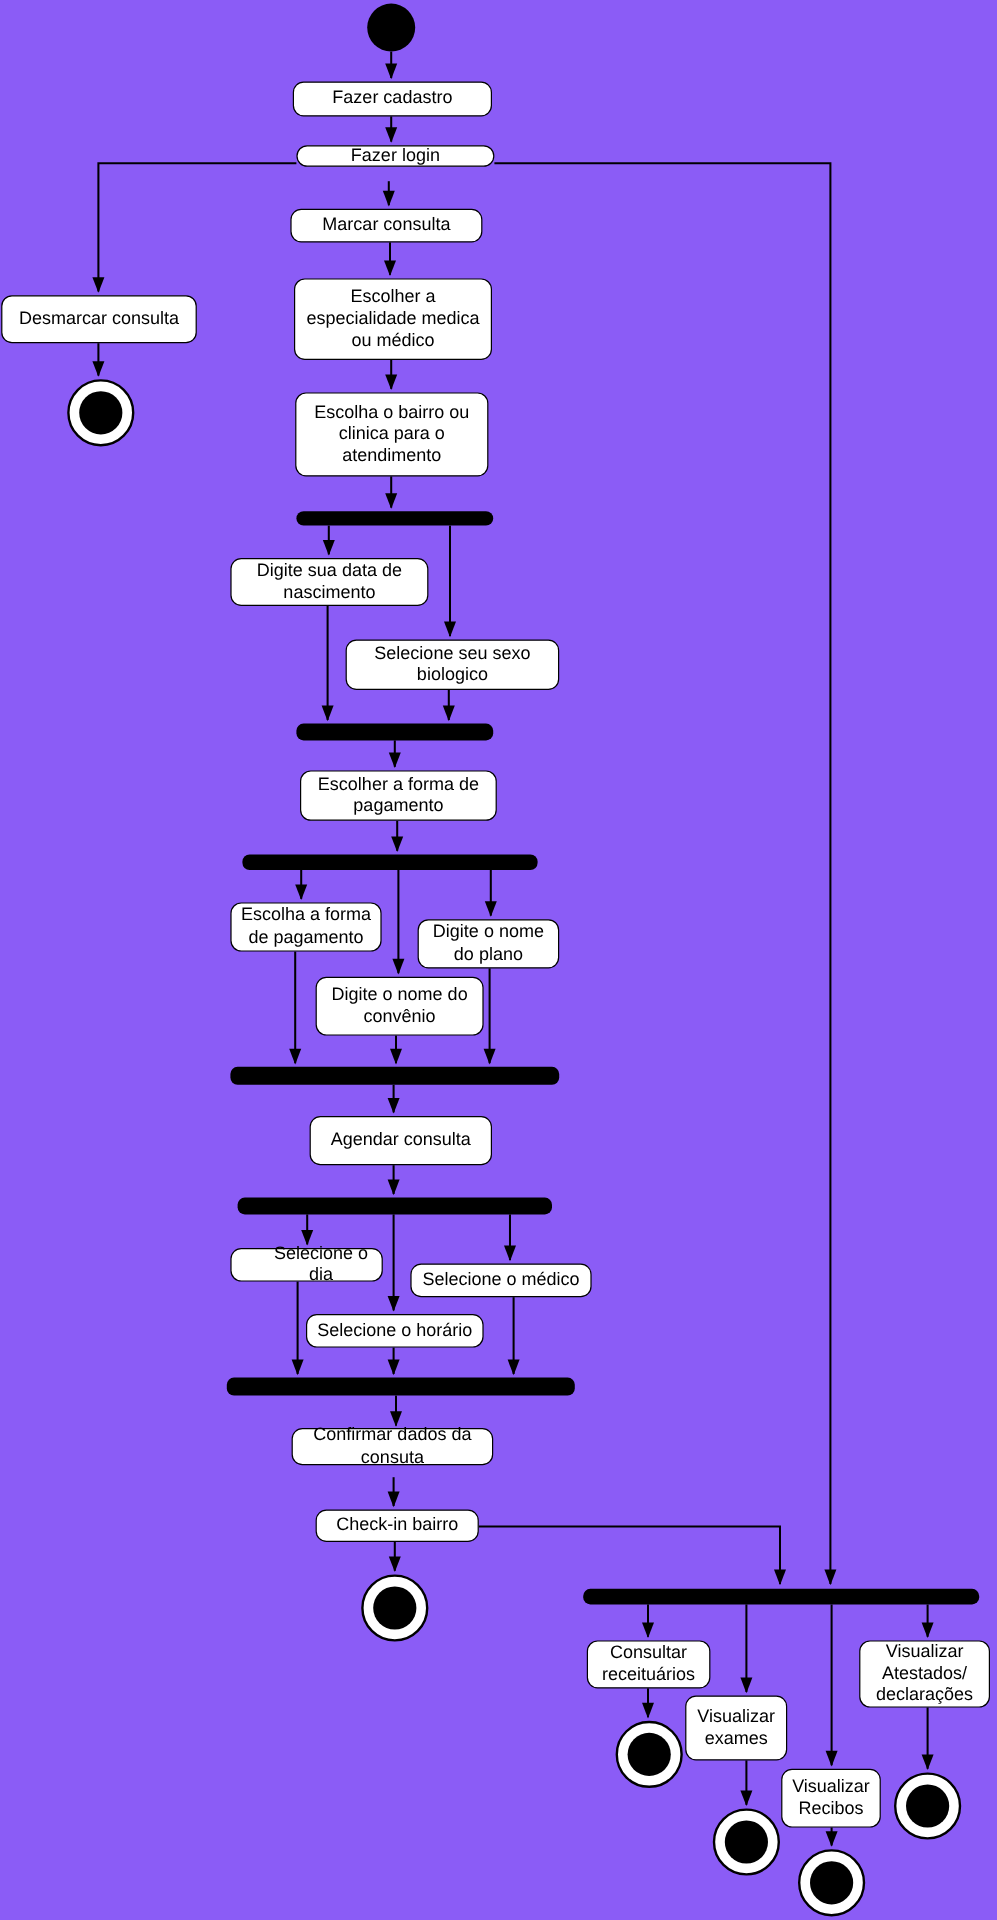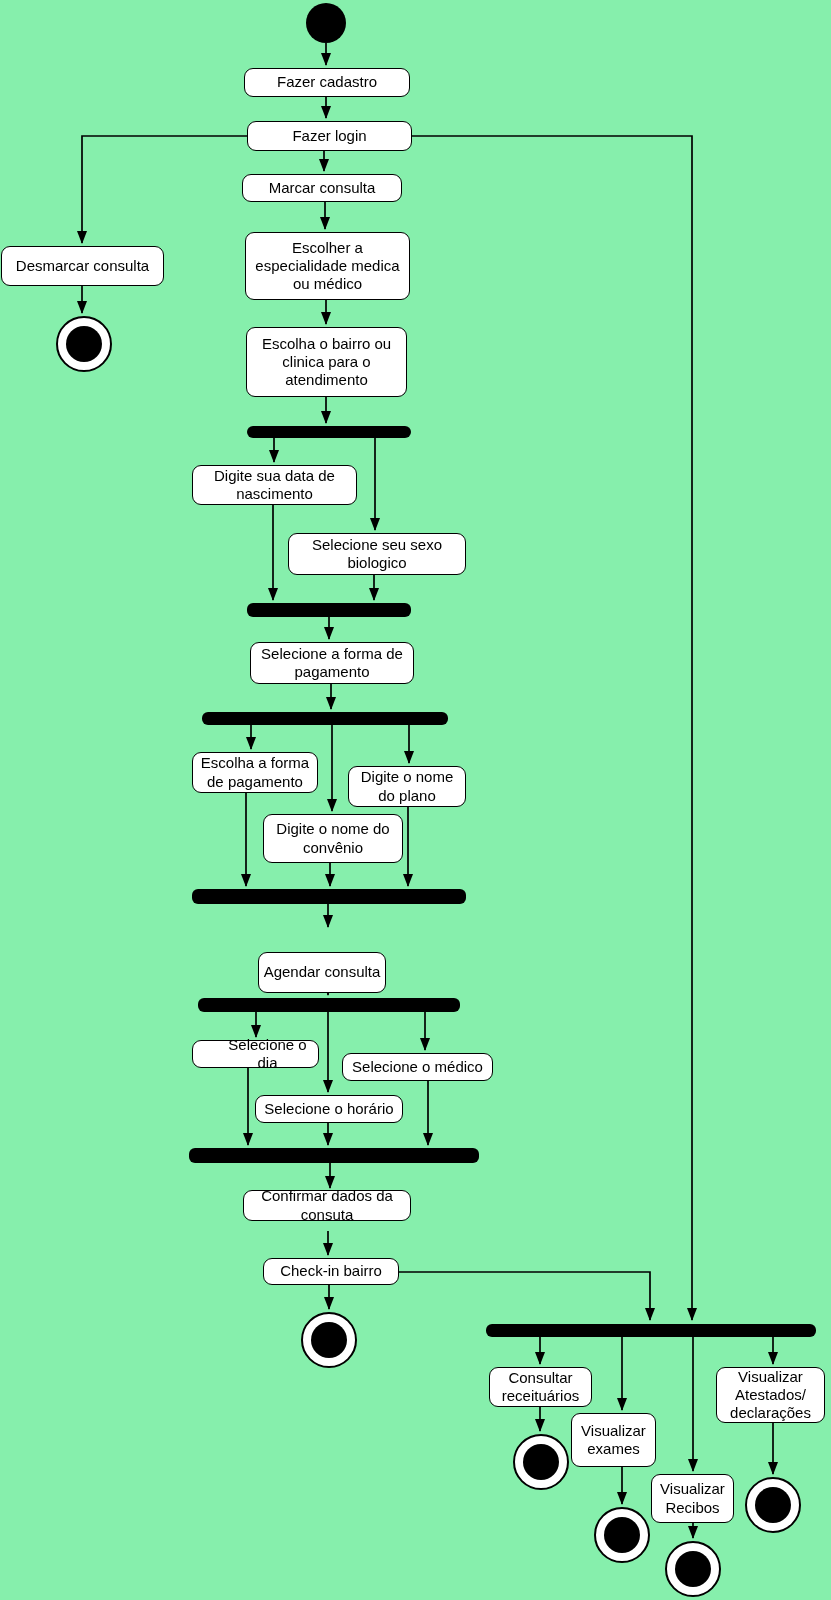--- a/index.html
+++ b/index.html
@@ -1,17 +1,17 @@
 <!DOCTYPE html>
 <html><head>
 <meta charset="utf-8">
 <style>
   html,body { margin:0; padding:0; background:#ffffff; }
   .canvas {
-    position:relative; width:831px; height:1600px; background:#86efac;
+    position:relative; width:831px; height:1600px; background:#8b5cf6;
     font-family:"Liberation Sans", sans-serif; color:#000;
     overflow:hidden;
   }
   .edges { position:absolute; left:0; top:0; }
   .node {
     position:absolute; box-sizing:border-box;
     display:flex; align-items:center; justify-content:center;
     text-align:center; background:#ffffff;
     border:1.5px solid #000000; border-radius:9px;
     font-size:15px; line-height:1.22; padding:1px 4px;
@@ -87,21 +87,21 @@
   <div class="bar" style="left:247px; top:603px; width:164px; height:14px;"></div>
   <div class="bar" style="left:202px; top:712px; width:246px; height:13px;"></div>
   <div class="bar" style="left:192px; top:889px; width:274px; height:15px;"></div>
   <div class="bar" style="left:198px; top:998px; width:262px; height:14px;"></div>
   <div class="bar" style="left:189px; top:1148px; width:290px; height:15px;"></div>
   <div class="bar" style="left:486px; top:1324px; width:330px; height:13px;"></div>
 
   <div class="node" style="left:244px; top:68px;  width:166px; height:29px;">
       <span>Fazer cadastro</span>
     </div>
-  <div class="node" style="left:247px; top:121px; width:165px; height:30px;">
+  <div class="node" style="left:247px; top:121px; width:165px; height:18px;">
       <span>Fazer login</span>
     </div>
   <div class="node" style="left:242px; top:174px; width:160px; height:28px;">
       <span>Marcar consulta</span>
     </div>
   <div class="node" style="left:1px;   top:246px; width:163px; height:40px;">
       <span>Desmarcar consulta</span>
     </div>
   <div class="node" style="left:245px; top:232px; width:165px; height:68px;">
       <span>Escolher a especialidade medica ou médico</span>
@@ -109,32 +109,32 @@
   <div class="node" style="left:246px; top:327px; width:161px; height:70px;justify-content:center;">
       <span>Escolha o bairro ou clinica para o atendimento</span>
     </div>
   <div class="node" style="left:192px; top:465px; width:165px; height:40px;">
       <span>Digite sua data de nascimento</span>
     </div>
   <div class="node" style="left:288px; top:533px; width:178px; height:42px;">
       <span>Selecione seu sexo biologico</span>
     </div>
   <div class="node" style="left:250px; top:642px; width:164px; height:42px;">
-      <span>Selecione a forma de pagamento</span>
+      <span>Escolher a forma de pagamento</span>
     </div>
   <div class="node" style="left:192px; top:752px; width:126px; height:41px;">
       <span>Escolha a forma de pagamento</span>
     </div>
   <div class="node" style="left:348px; top:766px; width:118px; height:41px;">
       <span>Digite o nome do plano</span>
     </div>
   <div class="node" style="left:263px; top:814px; width:140px; height:49px;">
       <span>Digite o nome do convênio</span>
     </div>
-  <div class="node" style="left:258px; top:930px; width:128px; height:41px;margin-top:22px;">
+  <div class="node" style="left:258px; top:930px; width:152px; height:41px;">
       <span>Agendar consulta</span>
     </div>
   <div class="node" style="left:192px; top:1040px; width:127px; height:28px;padding-left:28px;">
       <span>Selecione o dia</span>
     </div>
   <div class="node" style="left:342px; top:1053px; width:151px; height:28px;">
       <span>Selecione o médico</span>
     </div>
   <div class="node" style="left:255px; top:1095px; width:148px; height:28px;">
       <span>Selecione o horário</span>

